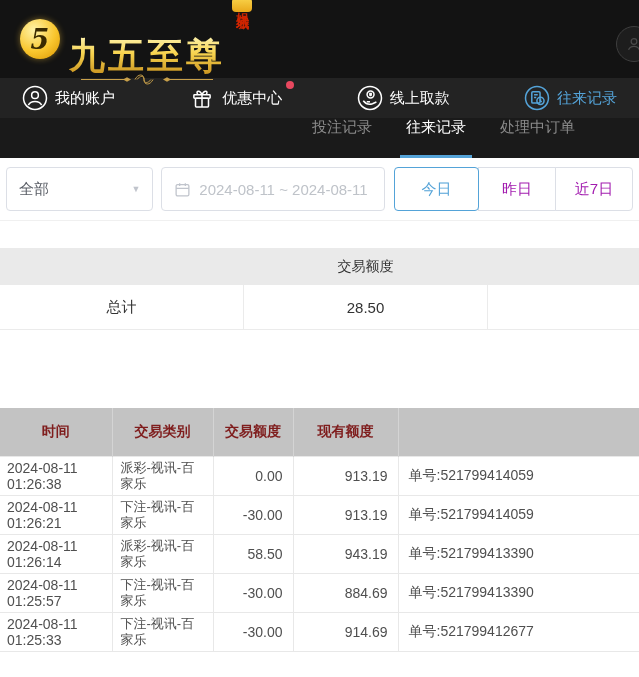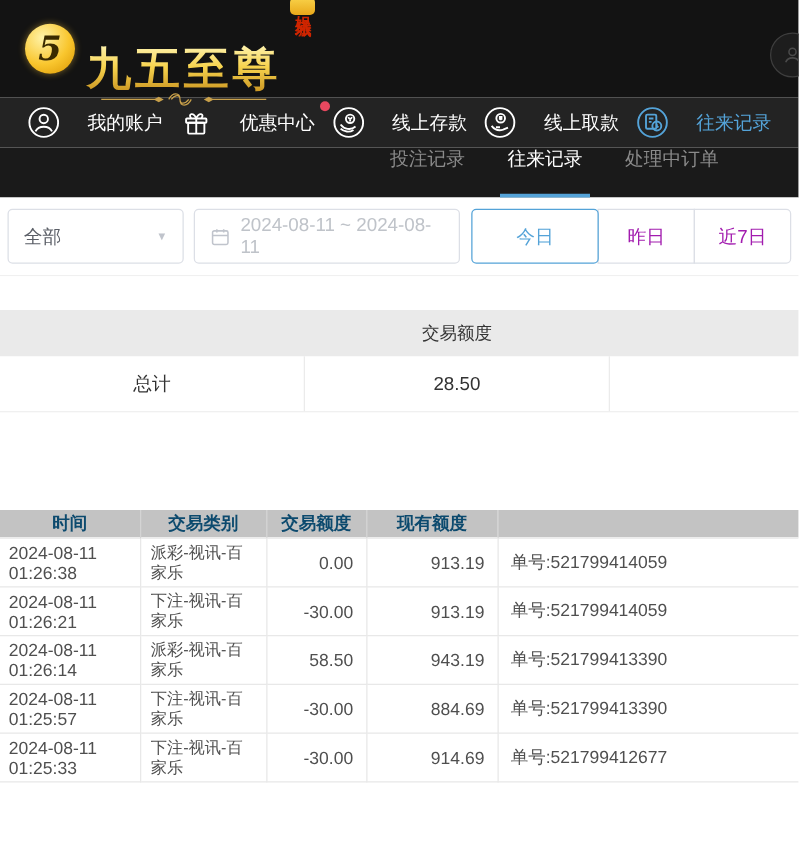--- a/index.html
+++ b/index.html
@@ -23,21 +23,21 @@
     writing-mode:vertical-lr; text-orientation:upright;
     background:linear-gradient(180deg,#f9d34a,#e9a81a); color:#cf2500;
     font-size:13px; font-weight:bold; letter-spacing:2px;
     padding:4px 3px; border-radius:4px; line-height:1.1; }
   .cs-float { position:absolute; right:-13px; top:26px; width:36px; height:36px; border-radius:50%;
     background:#1d1d1d; border:1px solid #3e3e3e; display:flex; align-items:center; justify-content:center; }
 
   
   .navbar { height:40px; background:#232323; display:flex; align-items:center;
     justify-content:space-between; padding:0 22px; }
-  .nav-item { display:flex; align-items:center; gap:22px; color:#fff; font-size:15px;
+  .nav-item { display:flex; align-items:center; gap:7px; color:#fff; font-size:15px;
     position:relative; cursor:pointer; white-space:nowrap; }
   .nav-item svg { width:26px; height:26px; display:block; }
   .nav-item .stroke { stroke:#fff; stroke-width:1.4; fill:none; }
   .nav-item.active { color:#54a3d8; }
   .nav-item.active .stroke { stroke:#54a3d8; }
   .nav-dot { position:absolute; top:-4px; right:-12px; width:8px; height:8px; border-radius:50%; background:#e8485f; }
 
   
   .subtabs { height:40px; background:#1a1a1a; display:flex; justify-content:flex-end;
     align-items:stretch; padding-right:64px; gap:34px; }
@@ -51,37 +51,37 @@
   .select-box { width:150px; height:44px; border:1px solid #dcdfe6; border-radius:4px;
     display:flex; align-items:center; justify-content:space-between; padding:0 12px;
     font-size:15px; color:#5a5e66; background:#fff; cursor:pointer;gap:48px; }
   .chevron { color:#c0c4cc; font-size:9px; }
   .date-box { width:228px; height:44px; border:1px solid #dcdfe6; border-radius:4px;
     display:flex; align-items:center; gap:8px; padding:0 12px; font-size:15px; color:#bfc3c9; cursor:pointer; }
   .btn-group { display:flex; margin-left:1px; }
   .quick-btn { height:44px; width:78px; background:#fff; border:1px solid #dcdfe6;
     font-size:15px; color:#a21caf; margin-left:-1px; cursor:pointer; position:relative;
     font-family:"Liberation Sans", sans-serif; }
-  .quick-btn:first-child { width:102px; margin-left:0; border-radius:4px 0 0 4px; }
+  .quick-btn:first-child { width:85px; margin-left:0; border-radius:4px 0 0 4px; }
   .quick-btn:last-child { border-radius:0 4px 4px 0; }
   .quick-btn.active { border:1px solid #54a3d8; color:#54a3d8; border-radius:4px; z-index:2; }
 
   .gap-sm { height:27px; background:#fff; }
   .gap-lg { height:78px; background:#fff; }
 
   
   .summary-header { height:37px; background:#eaeaea; display:grid; grid-template-columns:243px 245px 1fr; }
   .summary-header div { display:flex; align-items:center; justify-content:center; font-size:14px; color:#333; }
   .summary-row { height:45px; display:grid; grid-template-columns:243px 245px 1fr; border-bottom:1px solid #ebebeb; }
   .summary-row div { display:flex; align-items:center; justify-content:center; font-size:15px; color:#333; }
   .summary-row .mid { border-left:1px solid #ebebeb; border-right:1px solid #ebebeb; }
 
   
   table.records { width:639px; border-collapse:collapse; table-layout:fixed; }
-  table.records th { height:22px; background:#c3c3c3; color:#0c4a6e; font-size:14px; font-weight:bold;
+  table.records th { height:48px; background:#c3c3c3; color:#7f1d1d; font-size:14px; font-weight:bold;
     border-right:1px solid #d4d4d4; text-align:center; }
   table.records th:last-child { border-right:none; }
   table.records td { height:38px; border:1px solid #e8e8e8; font-size:14px; color:#4f4f4f;
     background:#fff; padding:0 8px; }
   table.records td.c-time { padding-left:7px; }
   table.records td.c-type { font-size:13px; line-height:16px; padding:3px 8px; }
   table.records td.c-amount, table.records td.c-balance { text-align:right; padding-right:10px; }
   table.records td.c-order { padding-left:10px; }
   table.records tr td:first-child, table.records th:first-child { border-left:none; }
   table.records tr td:last-child { border-right:none; }
@@ -130,30 +130,20 @@
         <rect class="stroke" x="6" y="12.2" width="12" height="8" rx="0.8"></rect>
         <path class="stroke" d="M12 9 v11.2"></path>
         <path class="stroke" d="M12 9 C10 4.2 5.6 5.4 8.2 8.9 M12 9 C14 4.2 18.4 5.4 15.8 8.9"></path>
       </svg>
       <span>优惠中心</span>
       <span class="nav-dot"></span>
     </div>
     <div class="nav-item">
       <svg viewBox="0 0 24 24">
         <circle class="stroke" cx="12" cy="12" r="10.6"></circle>
-        <circle class="stroke" cx="13" cy="9.3" r="3.1"></circle>
-        <path class="stroke" d="M11.6 8 q1.4 2.6 2.8 0 M13 9.3 v2"></path>
-        <path class="stroke" d="M6 13.5 c2.5 3.5 7.5 4.5 11 1.5"></path>
-        <path class="stroke" d="M6 16.5 c2.5 2.5 6.5 3 9.5 1"></path>
-      </svg>
-      <span>线上存款</span>
-    </div>
-    <div class="nav-item">
-      <svg viewBox="0 0 24 24">
-        <circle class="stroke" cx="12" cy="12" r="10.6"></circle>
         <circle class="stroke" cx="12.5" cy="8.8" r="3.2"></circle>
         <path class="stroke" d="M12.5 7.2 v3.2 M11.2 7.9 h2.6 M11.2 9.3 h2.6"></path>
         <path class="stroke" d="M5.8 14.5 q3.5 4.5 8.5 2.8 l3.6 -1.6"></path>
         <path class="stroke" d="M9 15.5 h3"></path>
       </svg>
       <span>线上取款</span>
     </div>
     <div class="nav-item active">
       <svg viewBox="0 0 24 24">
         <circle class="stroke" cx="12" cy="12" r="10.6"></circle>

